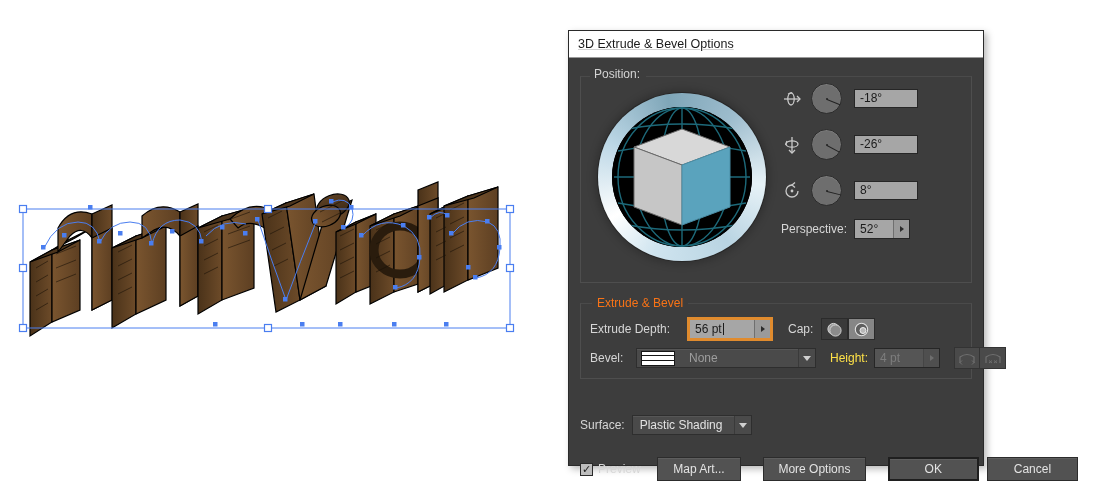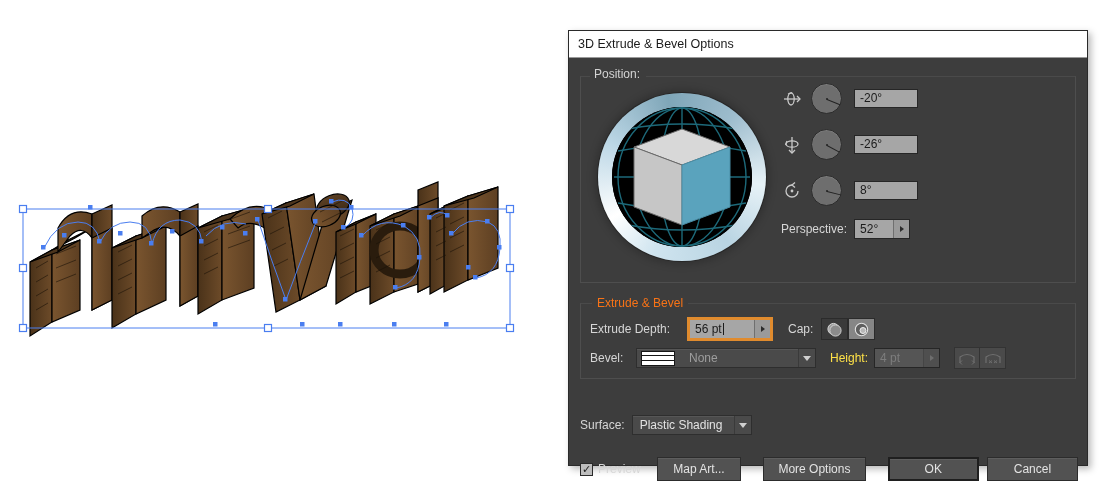--- a/index.html
+++ b/index.html
@@ -11,26 +11,27 @@
     overflow: hidden;
   }
   #root { position: relative; width: 1105px; height: 501px; background: #fff; }
 
   
   #canvas-area { position: absolute; left: 0; top: 0; width: 560px; height: 501px; background: #fff; }
 
   
   #dialog {
     position: absolute; left: 568px; top: 30px;
-    width: 520px; height: 436px;
+    width: 416px; height: 436px;
     background: #3d3d3d;
     border: 1px solid #2a2a2a;
     box-shadow: 3px 3px 7px rgba(0,0,0,0.28);
     color: #d2d2d2;
     font-size: 12px;
+    text-decoration: underline;
   }
   #titlebar {
     height: 27px; background: #ffffff; color: #1a1a1a;
     display: flex; align-items: center; padding-left: 9px;
     font-size: 12.5px; border-bottom: 1px solid #9a9a9a;
   }
   #dlg-body { position: relative; padding: 10px 11px 0 11px; height: 408px; }
 
   
   .group { position: relative; border: 1px solid #4e4e4e; border-top-color:#4a4a4a; }
@@ -354,21 +355,21 @@
                 <path d="M15,7 L18,10 L15,13"></path>
               <ellipse cx="9" cy="10" rx="3.2" ry="6" stroke="#c9c9c9"></ellipse>
               <path d="M6,5 L10,3.5"></path>
             </svg>
           </span>
           <span class="dial">
             <span class="needle" style="transform: rotate(22deg);"></span>
               <span class="hub"></span>
           </span>
           <span class="numfield" style="width:64px; margin-left:12px;">
-            <span class="nv">-20°</span>
+            <span class="nv">-18°</span>
           </span>
         </div>
 
         <div class="rot-row" style="left: 200px; top: 52px;">
           <span class="axis-icon">
             <svg width="20" height="20" viewBox="0 0 20 20" fill="none" stroke="#c9c9c9" stroke-width="1.3">
               <path d="M10,2 L10,18"></path>
                 <path d="M7,15 L10,18 L13,15"></path>
               <ellipse cx="10" cy="9" rx="6" ry="3.2" stroke="#c9c9c9"></ellipse>
               <path d="M5,6 L3.5,10"></path>

